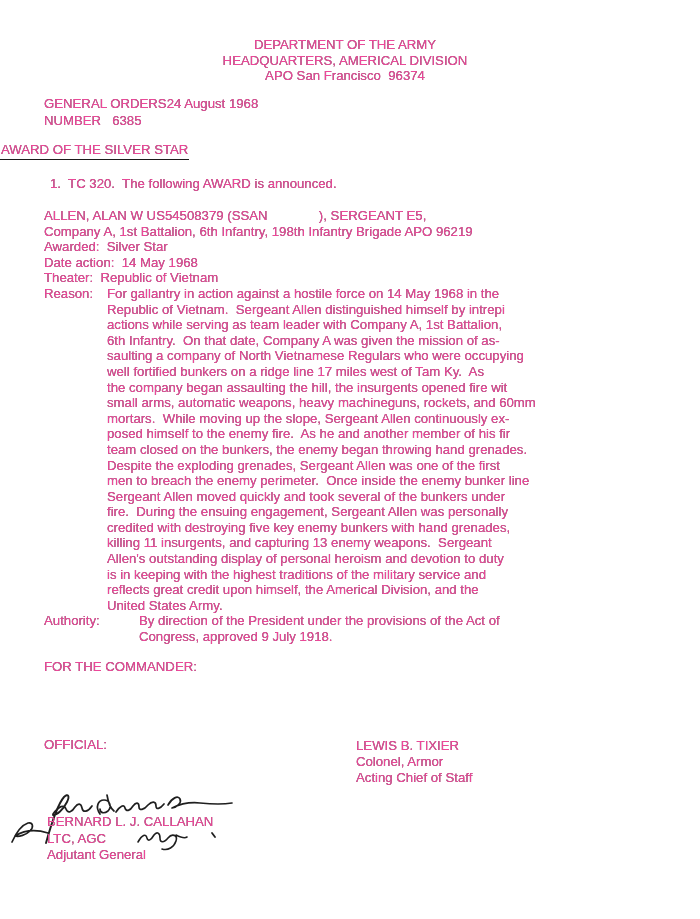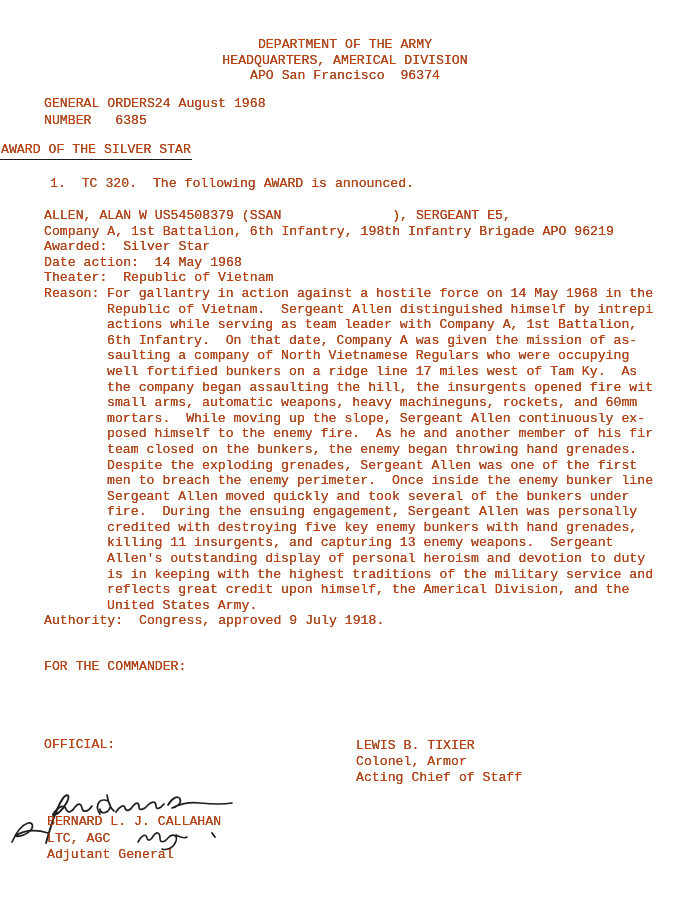--- a/index.html
+++ b/index.html
@@ -1,21 +1,21 @@
 <!DOCTYPE html>
 <html><head>
 <meta charset="utf-8">
 <style>
   html,body{margin:0;padding:0;background:#e8e8e8;}
   .page{
     position:relative;
     width:700px;height:919px;
     background:#ffffff;
-    color:#c2410c;
-    font-family:Liberation Mono, monospace;
+    color:#ec4899;
+    font-family:Liberation Sans, sans-serif;
     font-size:13.2px;
     line-height:15.6px;
     text-shadow:0 0 0.6px rgba(20,20,20,0.75);
     overflow:hidden;
   }
   .pre{white-space:pre;}
   .abs{position:absolute;}
   .doc-header{top:37px;left:0;width:690px;text-align:center;line-height:15.6px;}
   .orders{top:96px;left:44px;right:73px;}
   .orders-row1{display:flex;justify-content:flex-start;}
@@ -89,20 +89,21 @@
         <div class="pre">Allen's outstanding display of personal heroism and devotion to duty</div>
         <div class="pre">is in keeping with the highest traditions of the military service and</div>
         <div class="pre">reflects great credit upon himself, the Americal Division, and the</div>
         <div class="pre">United States Army.</div>
       </div>
     </div>
 
     <div class="field-flex">
       <div class="flabel-auth pre">Authority:</div>
       <div>
+        <div class="pre">By direction of the President under the provisions of the Act of</div>
         <div class="pre">Congress, approved 9 July 1918.</div>
       </div>
     </div>
   </div>
 
   <div class="abs for-commander pre">FOR THE COMMANDER:</div>
   <div class="abs official pre">OFFICIAL:</div>
 
   <div class="abs tixier">
     <div class="pre">LEWIS B. TIXIER</div>

